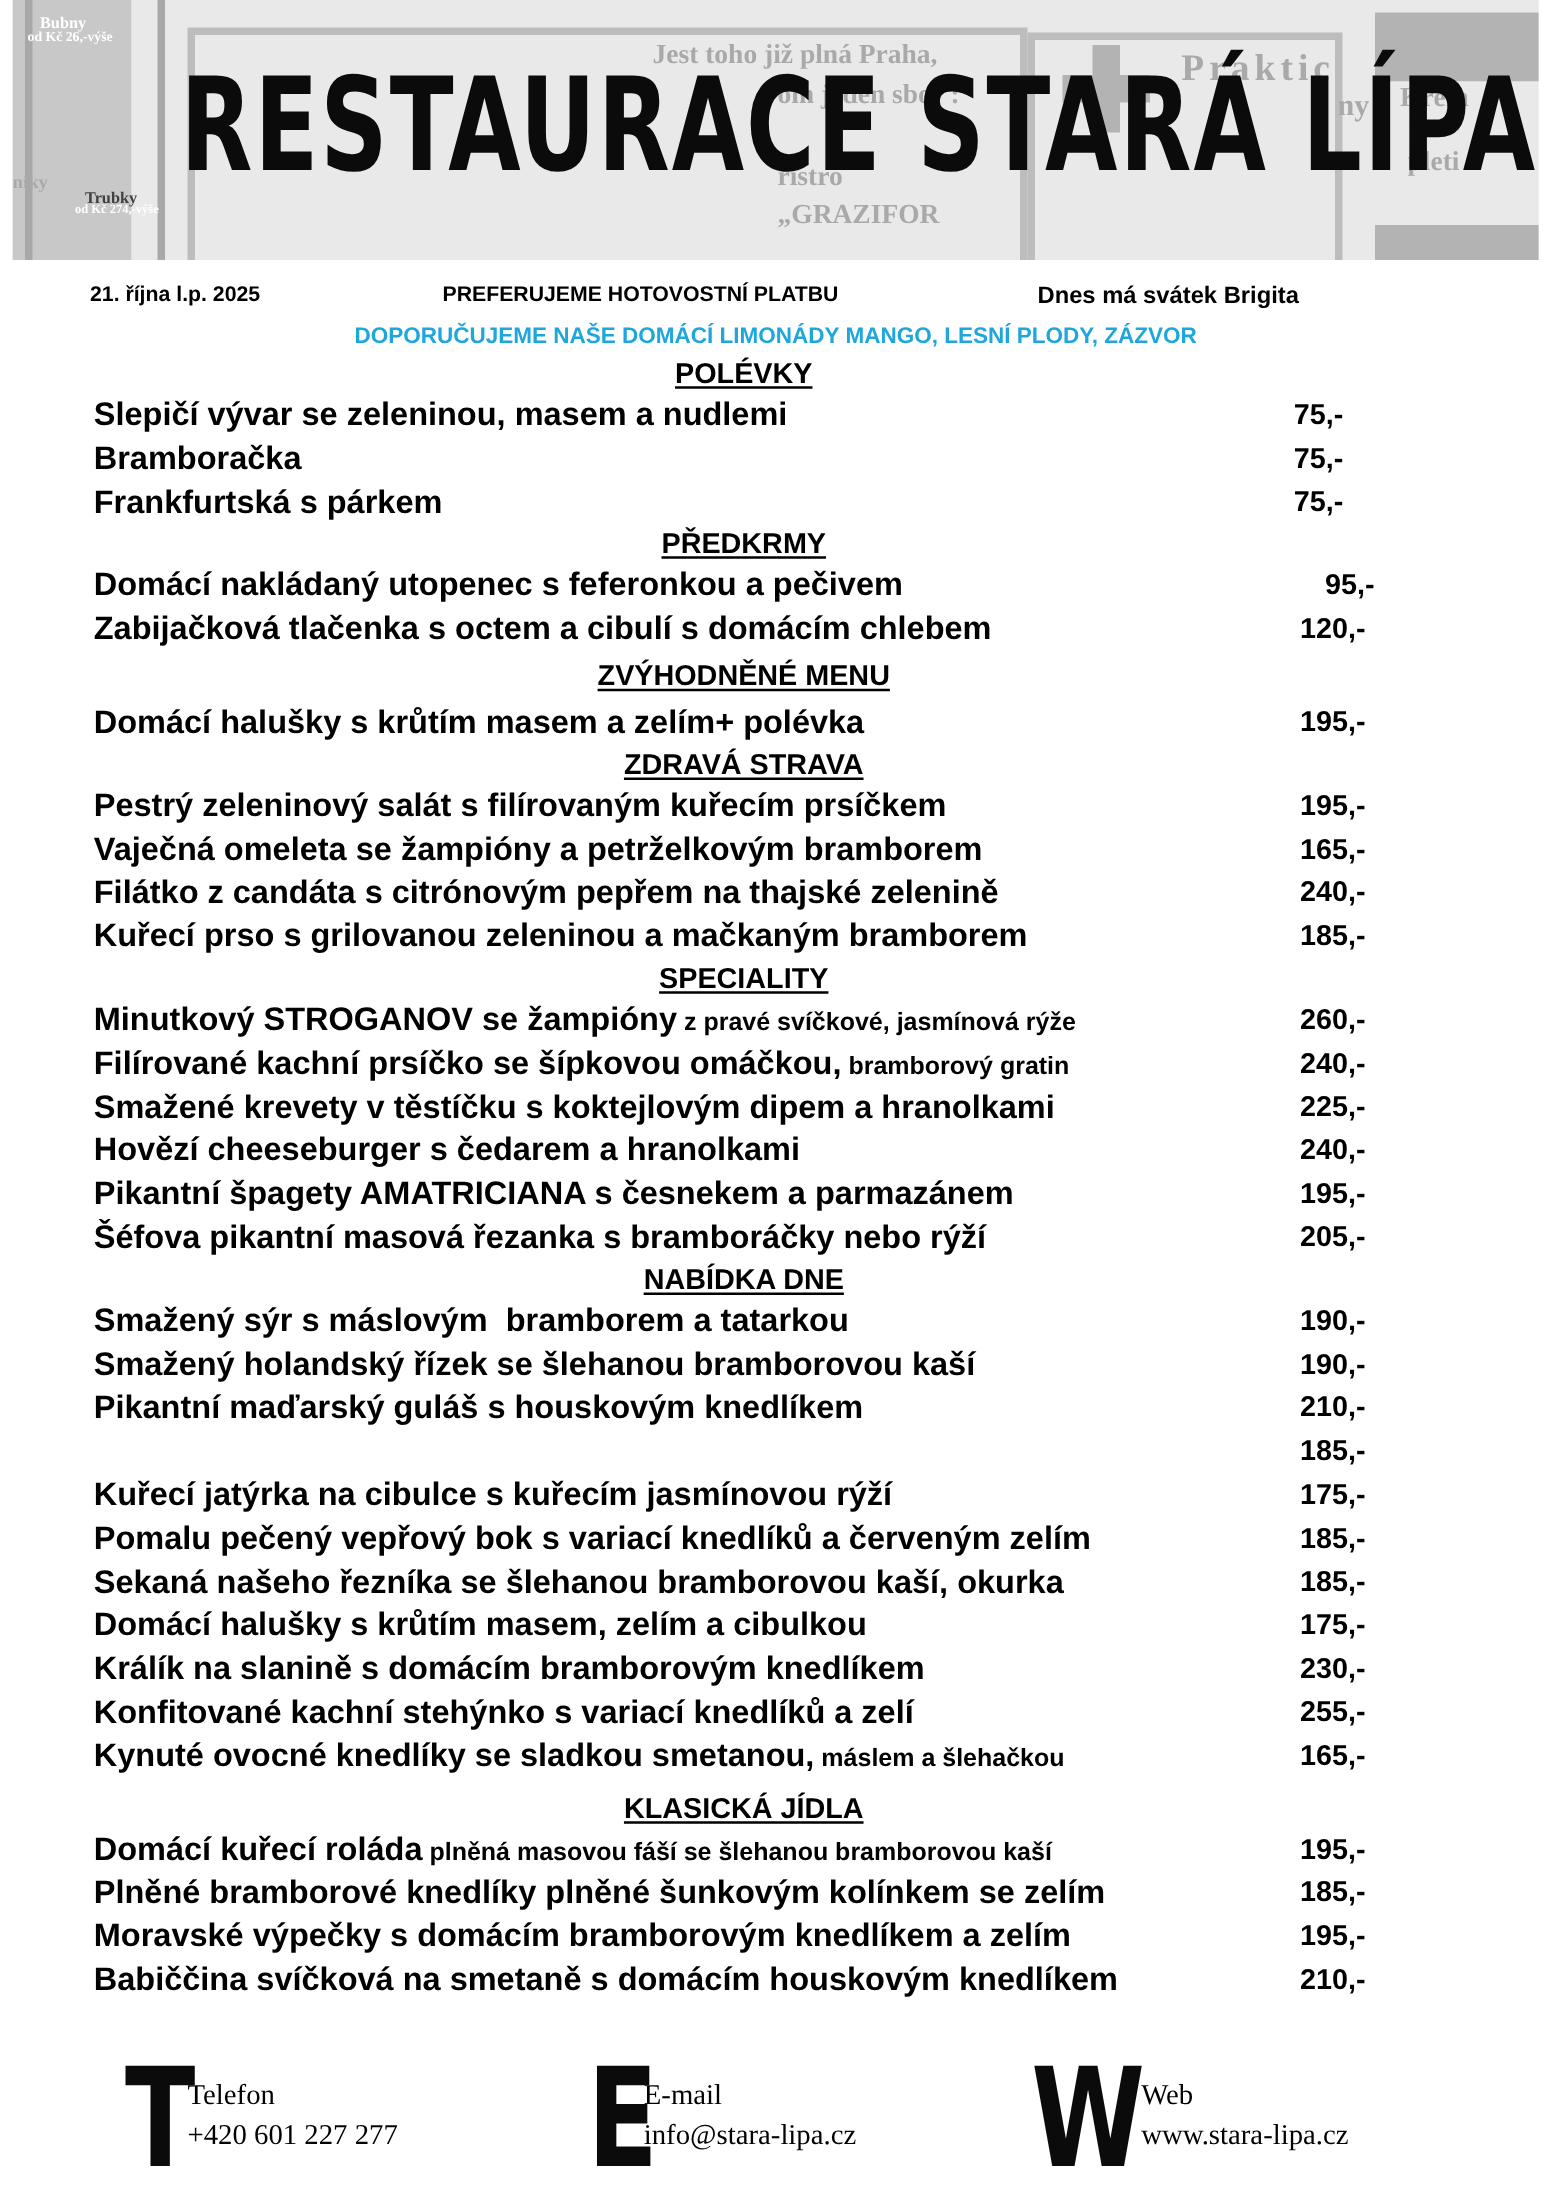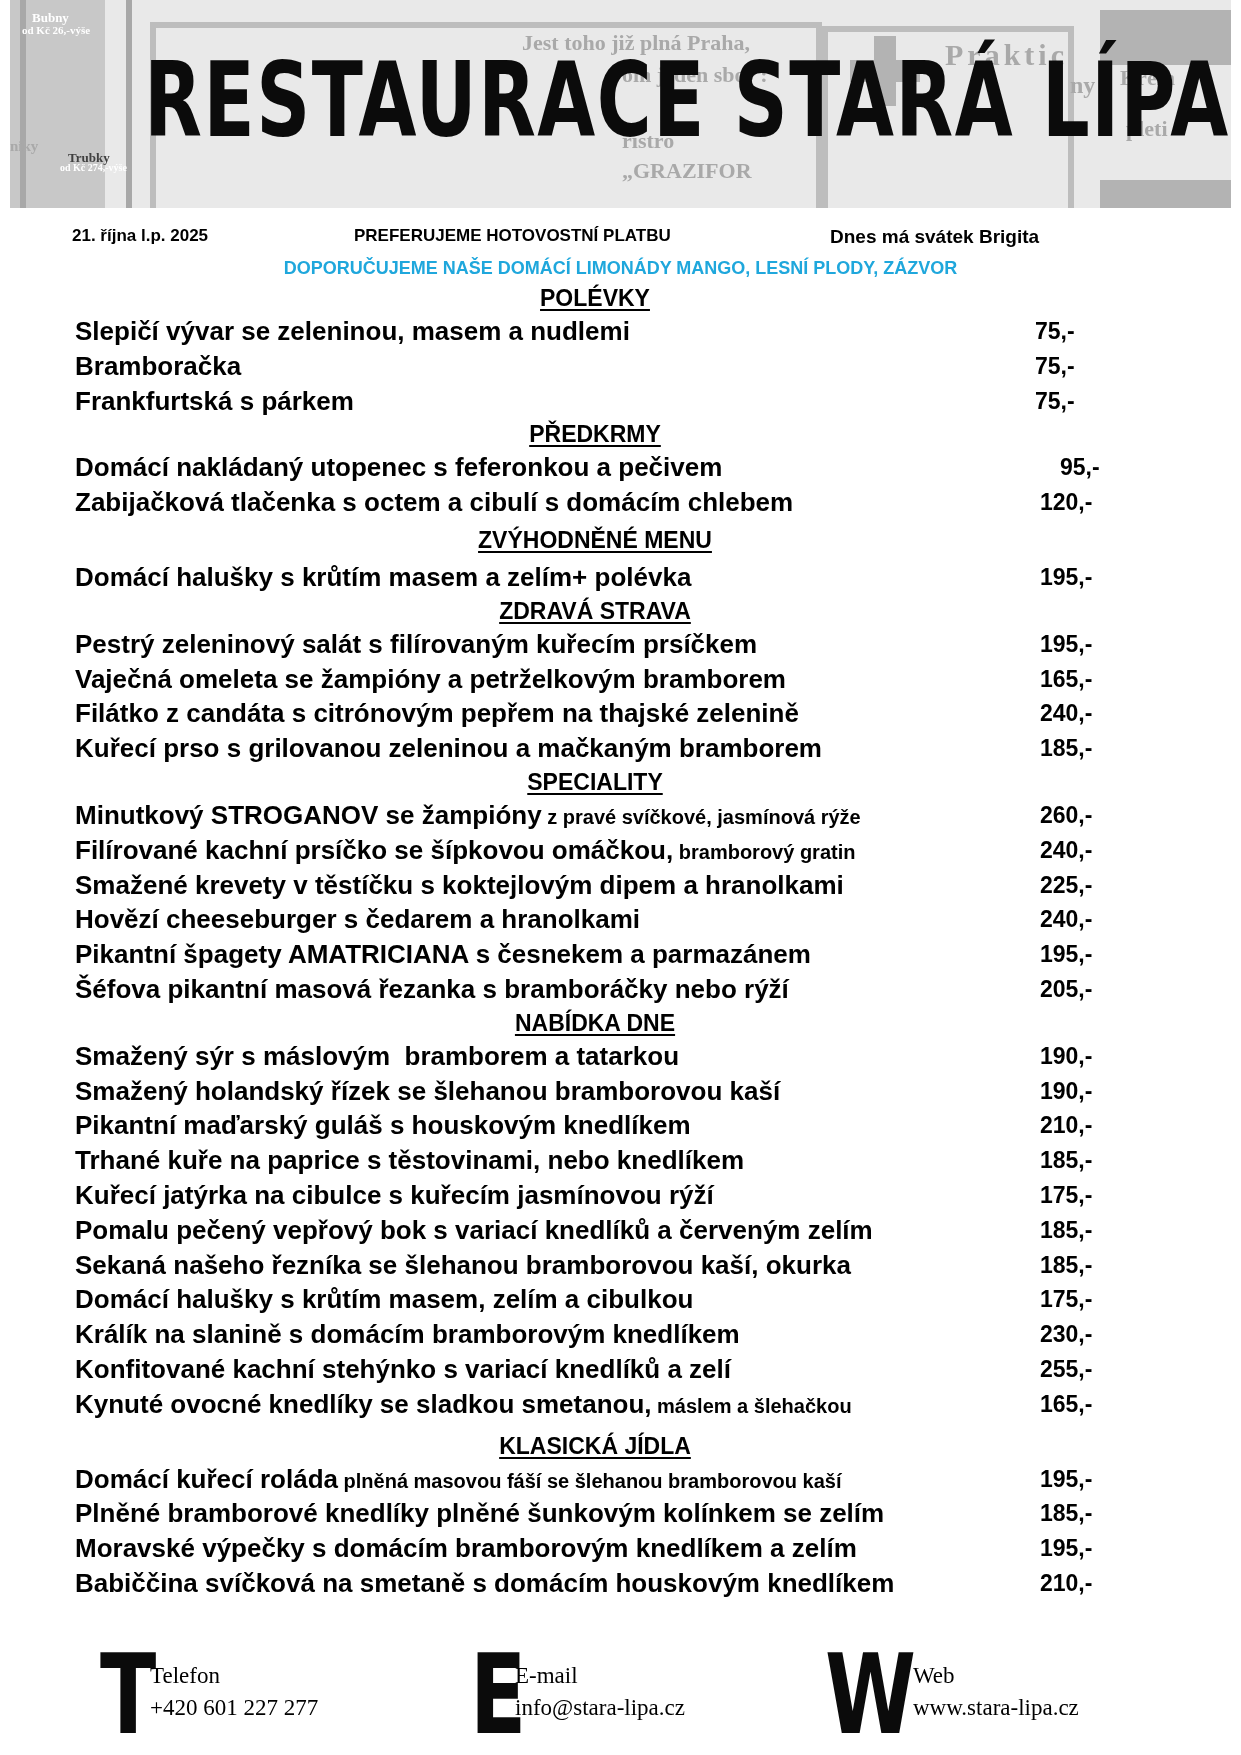--- a/index.html
+++ b/index.html
@@ -168,21 +168,20 @@
   </div>
   <div class="item">
     <span class="name">Smažený holandský řízek se šlehanou bramborovou kaší</span>
     <span class="price">190,-</span>
   </div>
   <div class="item">
     <span class="name">Pikantní maďarský guláš s houskovým knedlíkem</span>
     <span class="price">210,-</span>
   </div>
   <div class="item">
-    <span class="name">Trhané kuře na paprice s těstovinami, nebo knedlíkem</span>
     <span class="price">185,-</span>
   </div>
   <div class="item">
     <span class="name">Kuřecí jatýrka na cibulce s kuřecím jasmínovou rýží</span>
     <span class="price">175,-</span>
   </div>
   <div class="item">
     <span class="name">Pomalu pečený vepřový bok s variací knedlíků a červeným zelím</span>
     <span class="price">185,-</span>
   </div>

